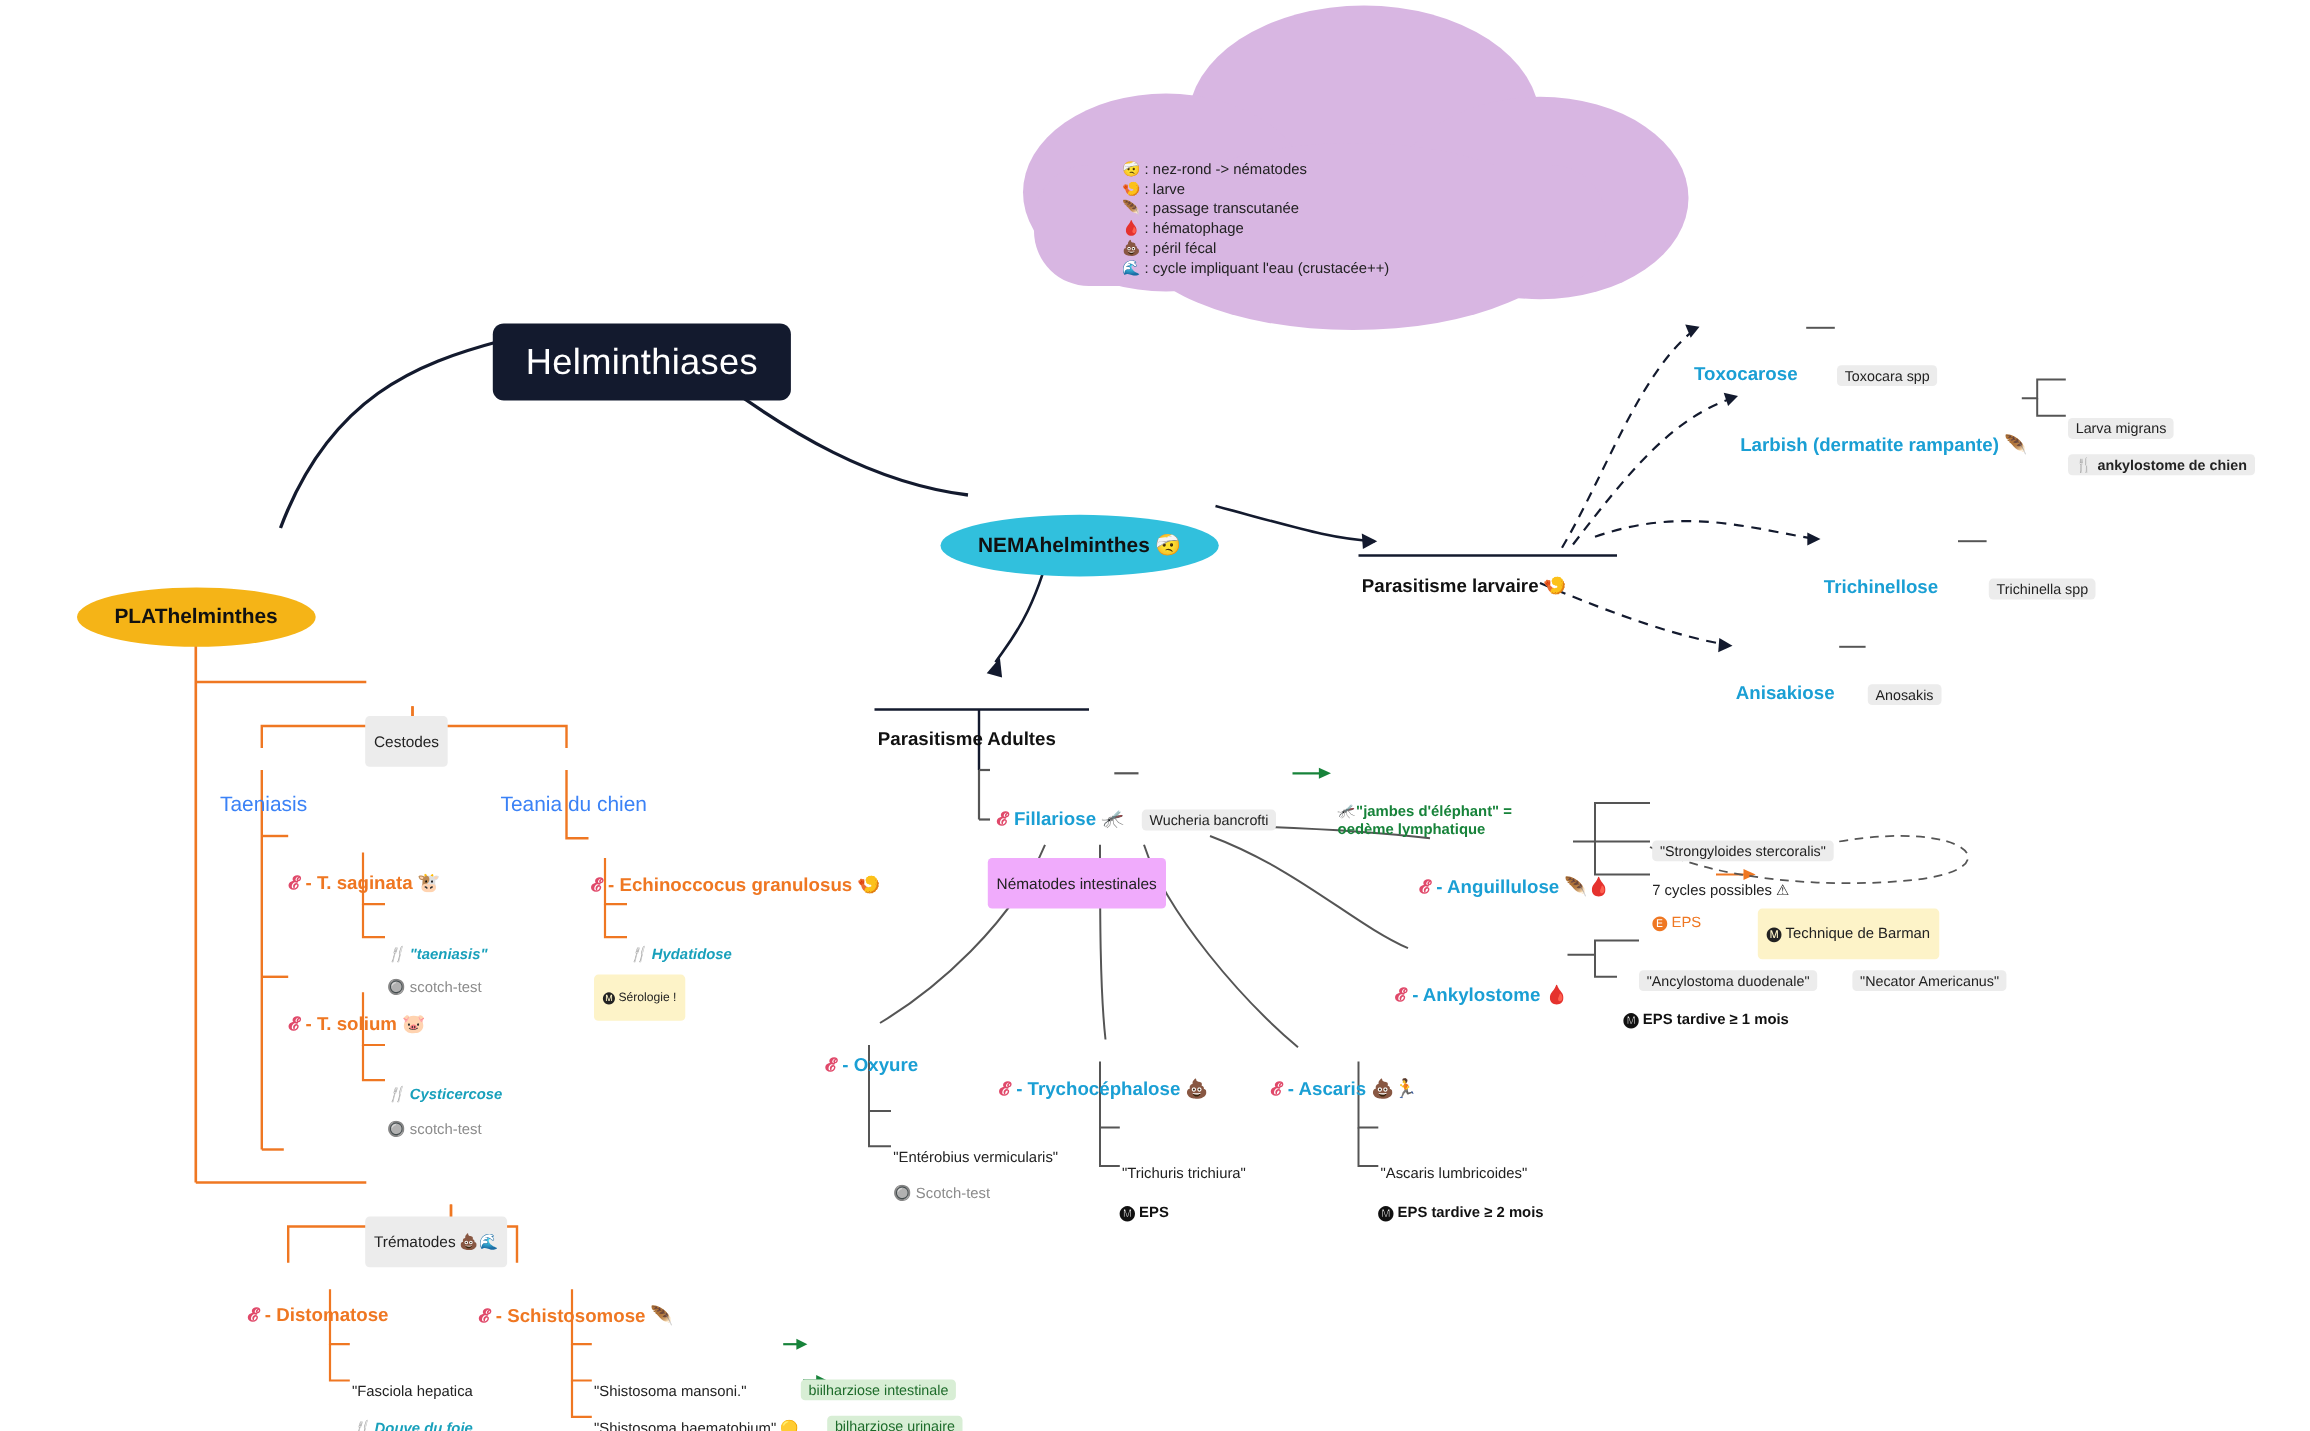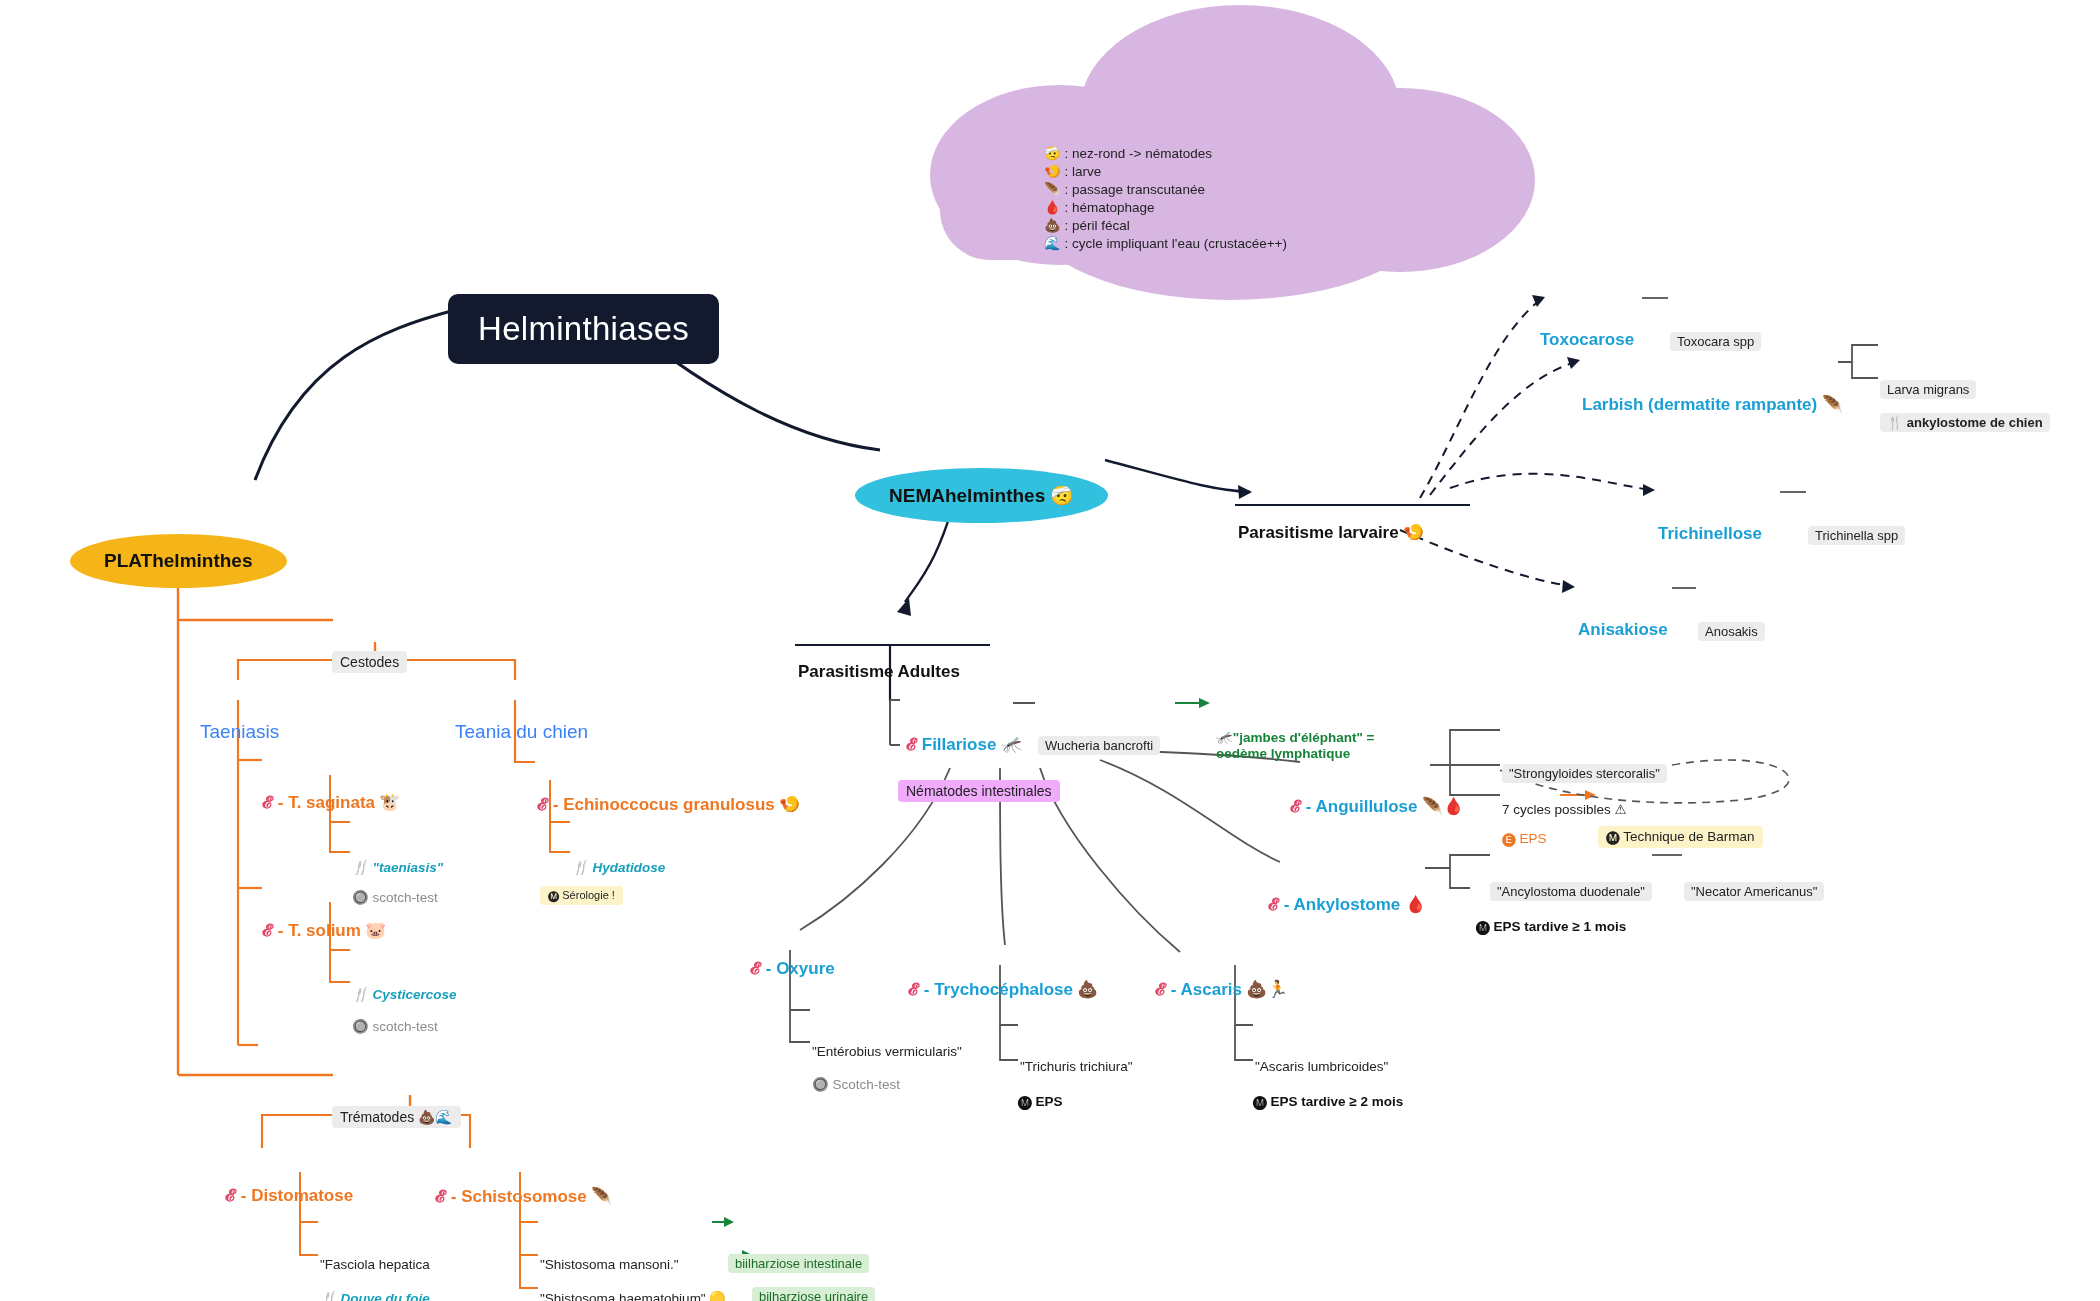--- a/index.html
+++ b/index.html
@@ -19,24 +19,24 @@
   
   .oval{
     border-radius:50%/50%;color:#111;font-weight:bold;font-size:19px;
     padding:16px 34px;text-align:center;
   }
   .oval.plat{background:#f5b417;}
   .oval.nema{background:#31c0dd;}
   .legend{
     position:absolute;left:1020px;top:145px;font-size:13.5px;line-height:18px;color:#222;
   }
-  .legend div{white-space:nowrap;margin-left:24px;}
+  .legend div{white-space:nowrap;}
 
   
-  .chip{background:#ececec;border-radius:4px;padding:3px 8px;font-size:14px;color:#222;}
+  .chip{background:#ececec;border-radius:4px;padding:15px 8px;font-size:14px;color:#222;}
   .chip.small{font-size:13px;padding:2px 7px;}
   .chip.blue{background:#f0abfc;}
   .chip.green{background:#d8eed5;color:#1d6b2a;}
   .chip.yellow{background:#fdf3c8;}
   .chip.bold{font-weight:bold;}
 
   .ttl-bold{font-weight:bold;font-size:17px;color:#111;}
   .hdr-blue{font-weight:bold;font-size:17px;color:#1a9fd4;}
   .lbl{font-size:19px;color:#3b82f6;}
   .lbl-sm{font-size:13.5px;color:#222;}

